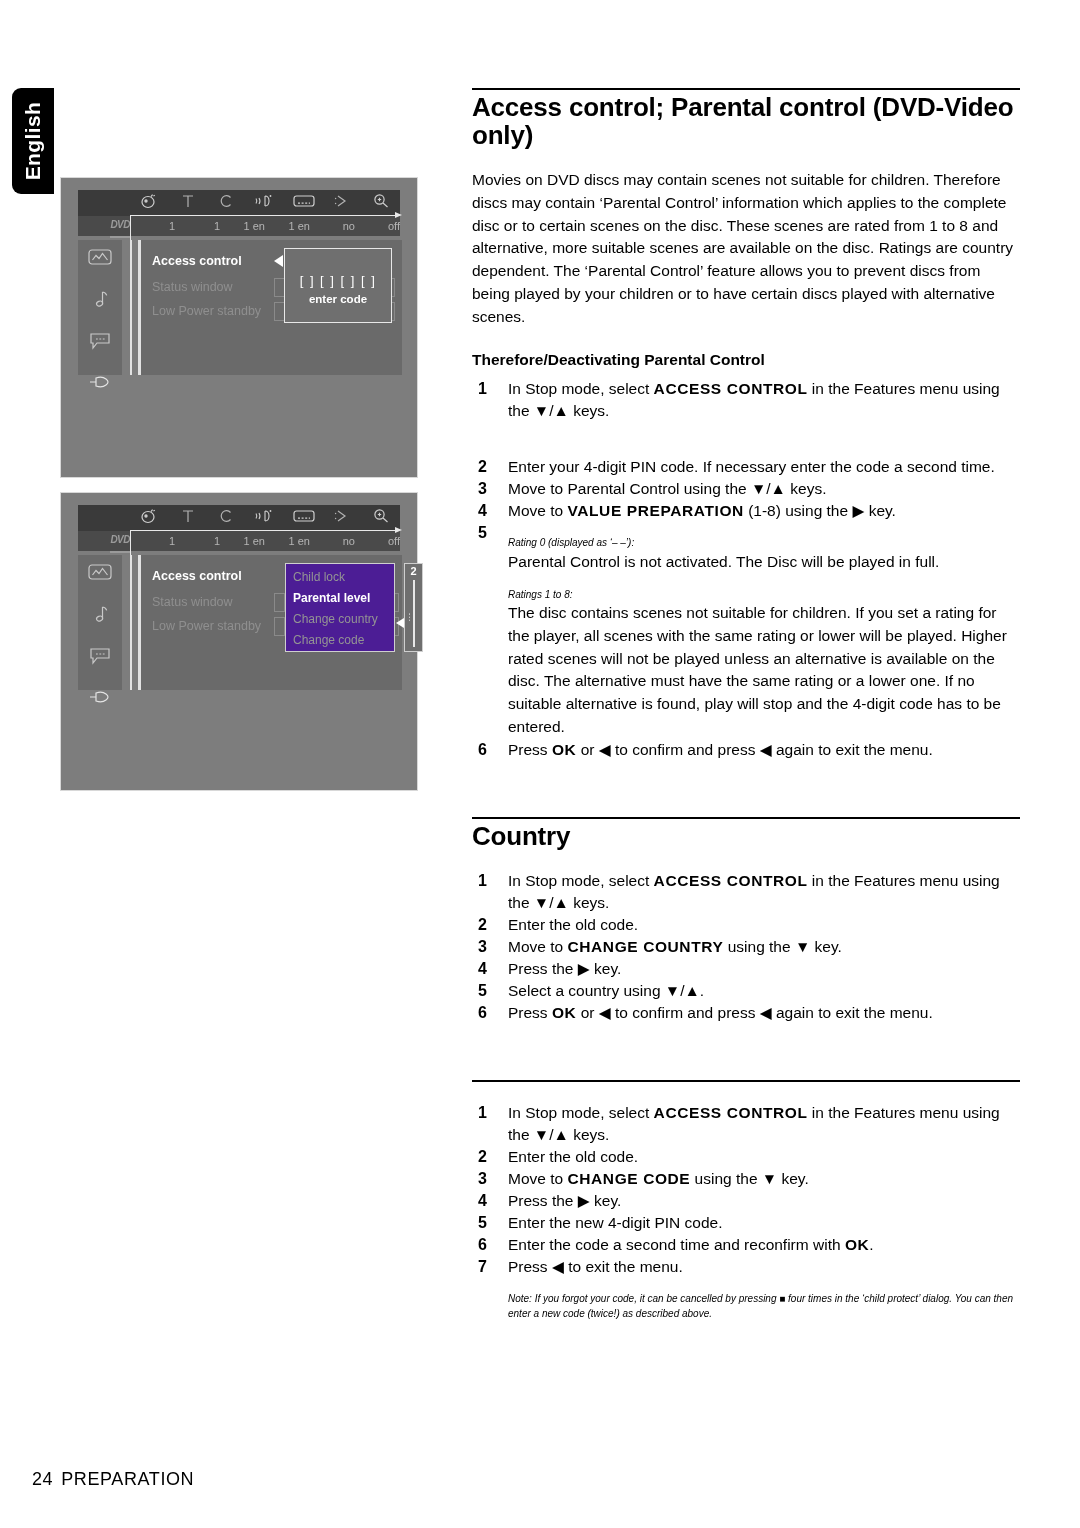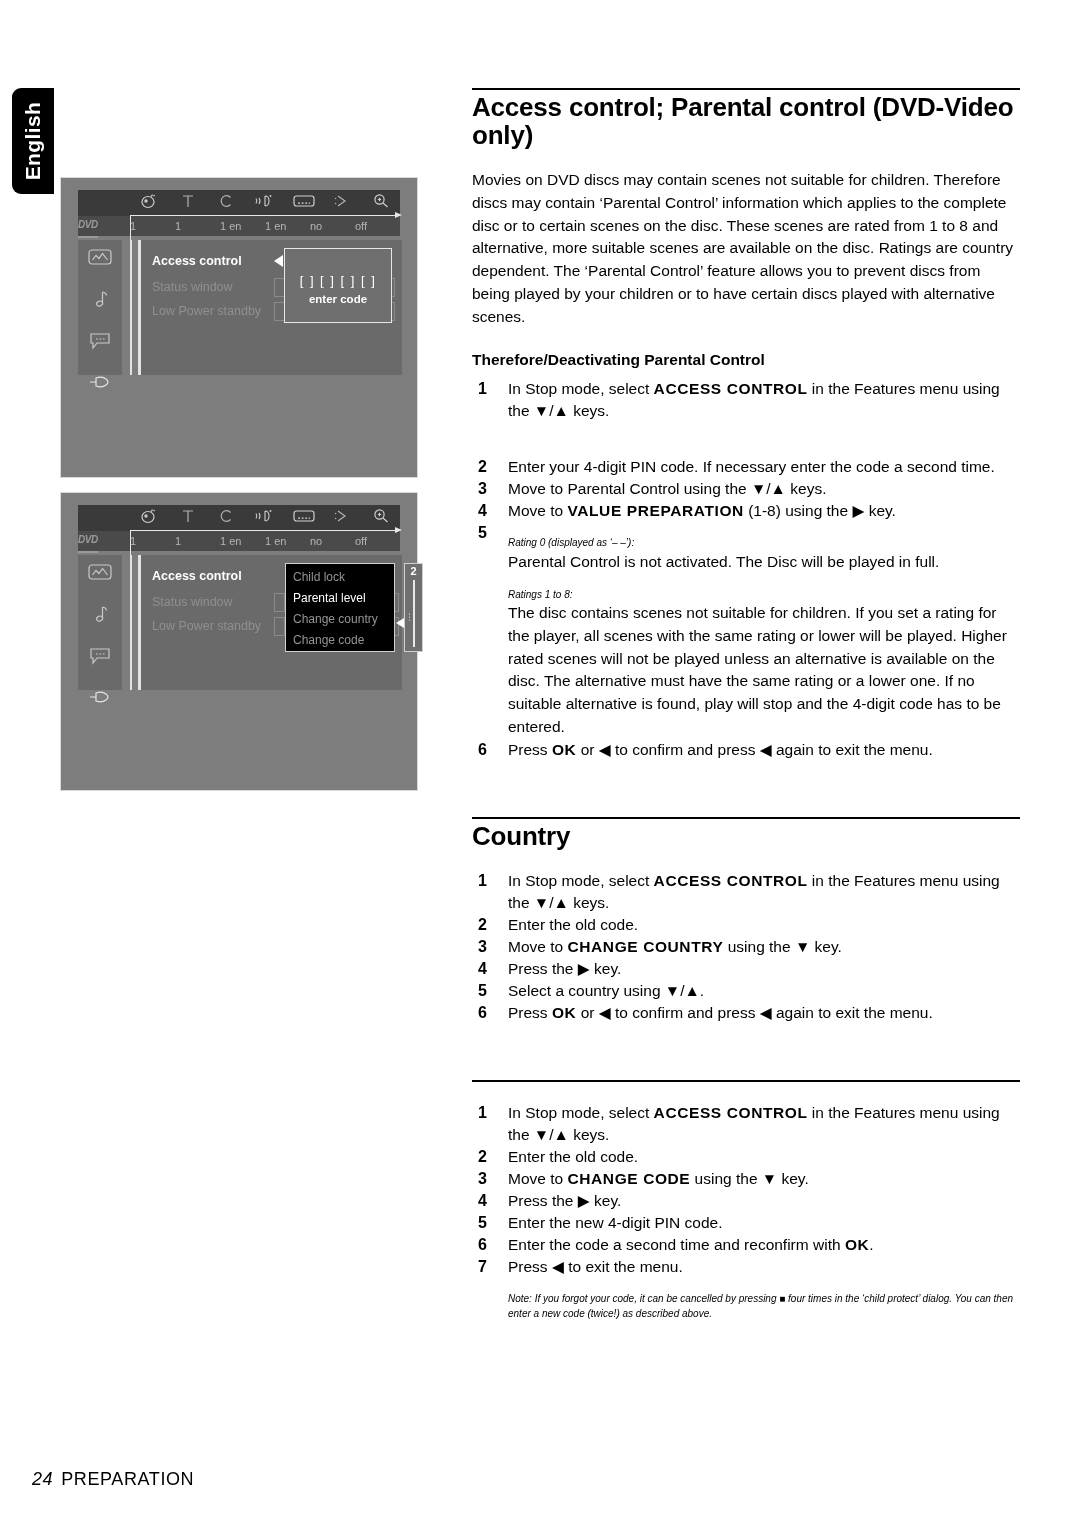--- a/index.html
+++ b/index.html
@@ -68,21 +68,21 @@
   .osd-val-row {
     position: absolute;
     left: 0; right: 0; top: 26px;
     height: 20px;
     display: flex;
     align-items: center;
     background: #4a4a4a;
   }
   .osd-cell {
     flex: 1 1 0;
-    text-align: left;
+    text-align: right;
     font-size: 11px;
     color: #b5b5b5;
     line-height: 20px;
   }
   .osd-cell.first { flex: 0 0 52px; }
   .osd-icon-cell {
     flex: 1 1 0;
     text-align: center;
     color: #cfcfcf;
     font-size: 15px;
@@ -228,29 +228,29 @@
   }
 
   
   .osd-submenu {
     position: absolute;
     left: 147px;
     top: 8px;
     width: 108px;
     height: 87px;
     border: 1.5px solid #cfcfcf;
-    background: #000000;
+    background: #4c1d95;
   }
   .osd-sub-item {
     position: absolute;
     left: 7px;
     font-size: 12px;
     white-space: nowrap;
   }
-  .osd-sub-item.sel { color: #ffffff; font-weight: normal; }
+  .osd-sub-item.sel { color: #ffffff; font-weight: bold; }
   .osd-sub-item.dim { color: #949494; }
 
   .osd-slider {
     position: absolute;
     left: 266px;
     top: 8px;
     width: 17px;
     height: 87px;
     border: 1.5px solid #cfcfcf;
     background: #6f6f6f;
@@ -353,21 +353,21 @@
   .spacer-20 { height: 20px; }
 
   
   .footer {
     position: absolute;
     left: 32px;
     bottom: 38px;
     font-size: 18px;
     letter-spacing: 0.6px;
   }
-  .footer .pg { margin-right: 8px; font-style: italic; }
+  .footer .pg { margin-right: 8px; }
 </style>
 </head>
 <body>
 
 <div class="lang-tab">
   <span class="lang-text">English</span>
 </div>
 
 <div class="figure" id="figure-1">
   <div class="osd-topbar">

